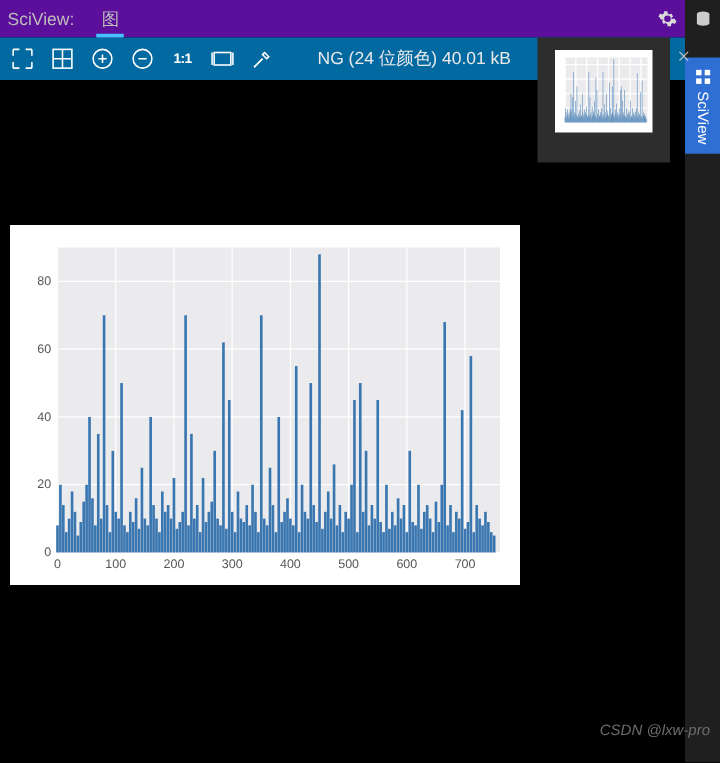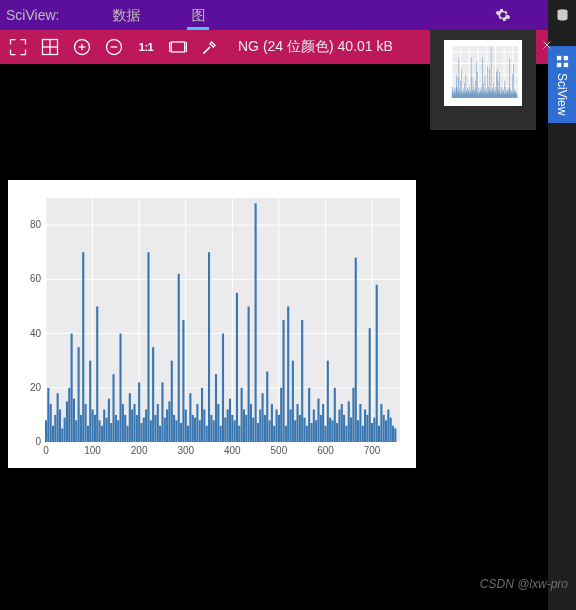--- a/index.html
+++ b/index.html
@@ -1,29 +1,29 @@
 <!DOCTYPE html>
 <html><head>
 <meta charset="utf-8">
 <style>
   * { box-sizing: border-box; margin: 0; padding: 0; }
   body { width: 576px; height: 610px; background: #000; font-family: "Segoe UI", Arial, sans-serif; color: #fff; overflow: hidden; position: relative; }
-  .header { height: 30px; background: #5c0f9b; display: flex; align-items: center; padding: 0 6px; gap: 31px; }
+  .header { height: 30px; background: #5c0f9b; display: flex; align-items: center; padding: 0 6px; }
   .title { color: #bdbdbd; font-size: 14px; margin-right: 12px; }
   .tab { color: #bdbdbd; font-size: 14px; padding: 0 10px; height: 30px; line-height: 30px; cursor: pointer; position: relative; }
   .tab.active::after { content: ""; position: absolute; left: 6px; right: 6px; bottom: 0; height: 3px; background: #45c2ff; }
   .header-spacer { flex: 1; }
   .header-icon { width: 24px; height: 30px; display: flex; align-items: center; justify-content: center; cursor: pointer; }
   .header-icon svg { width: 16px; height: 16px; fill: #d9d9d9; }
   .minimize-bar { width: 14px; height: 2px; background: #d9d9d9; }
-  .toolbar { height: 34px; background: #be185d; display: flex; align-items: center; padding: 0 8px; gap: 12px; }
+  .toolbar { height: 34px; background: #0369a1; display: flex; align-items: center; padding: 0 8px; gap: 12px; }
   .tool-icon { width: 20px; height: 20px; display: flex; align-items: center; justify-content: center; cursor: pointer; }
   .tool-icon svg { stroke: #fff; fill: none; stroke-width: 1.5; }
   .one-to-one { font-size: 11px; color: #fff; font-weight: bold; letter-spacing: -0.5px; }
-  .meta { color: #eaeaea; font-size: 14px; margin-left: 6px; white-space: nowrap; }
+  .meta { color: #eaeaea; font-size: 14px; margin-left: 22px; white-space: nowrap; }
   .thumb-panel { position: absolute; top: 30px; right: 40px; width: 106px; height: 100px; background: #2d2d2d; display: flex; align-items: flex-start; justify-content: center; padding-top: 10px; }
   .thumb { width: 78px; height: 66px; background: #fff; position: relative; }
   .thumb-close { position: absolute; top: 6px; right: -20px; width: 18px; height: 18px; display: flex; align-items: center; justify-content: center; cursor: pointer; }
   .thumb-close svg { width: 12px; height: 12px; stroke: #c8c8c8; stroke-width: 2; }
   .right-rail { position: absolute; top: 0; right: 0; bottom: 0; width: 28px; background: #1f1f1f; display: flex; flex-direction: column; }
   .rail-top { height: 30px; display: flex; align-items: center; justify-content: center; }
   .rail-item { writing-mode: vertical-rl; text-orientation: mixed; padding: 8px 4px; font-size: 12px; display: flex; align-items: center; justify-content: center; gap: 4px; cursor: pointer; }
   .rail-item.db { color: #ccc; background: #1f1f1f; }
   .rail-item.sv { color: #fff; background: #2f6fd4; }
   .rail-icon { width: 15px; height: 15px; }
@@ -34,21 +34,20 @@
   .axis text { font-size: 10px; fill: #555; }
   .bars rect { fill: #3a76af; }
   .watermark { position: absolute; bottom: 19px; right: 8px; font-size: 12px; color: #6c6c6c; font-style: italic; }
   .thumb svg { width: 100%; height: 100%; }
 </style>
 </head>
 <body>
 
 <div class="header">
   <span class="title">SciView:</span>
-  <div class="tab">数据</div>
   <div class="tab active">图</div>
   <div class="header-spacer"></div>
   <div class="header-icon">
     <svg viewBox="0 0 24 24">
         <path d="M12 8a4 4 0 100 8 4 4 0 000-8zm9 4a7 7 0 01-.1 1.2l2 1.6-2 3.4-2.4-1a7 7 0 01-2 1.2l-.4 2.6h-4l-.4-2.6a7 7 0 01-2-1.2l-2.4 1-2-3.4 2-1.6A7 7 0 013 12a7 7 0 01.1-1.2l-2-1.6 2-3.4 2.4 1a7 7 0 012-1.2L7.9 3h4l.4 2.6a7 7 0 012 1.2l2.4-1 2 3.4-2 1.6c.1.4.1.8.1 1.2z"></path>
       </svg>
   </div>
   <div class="header-icon">
     <span class="minimize-bar"></span>
   </div>

